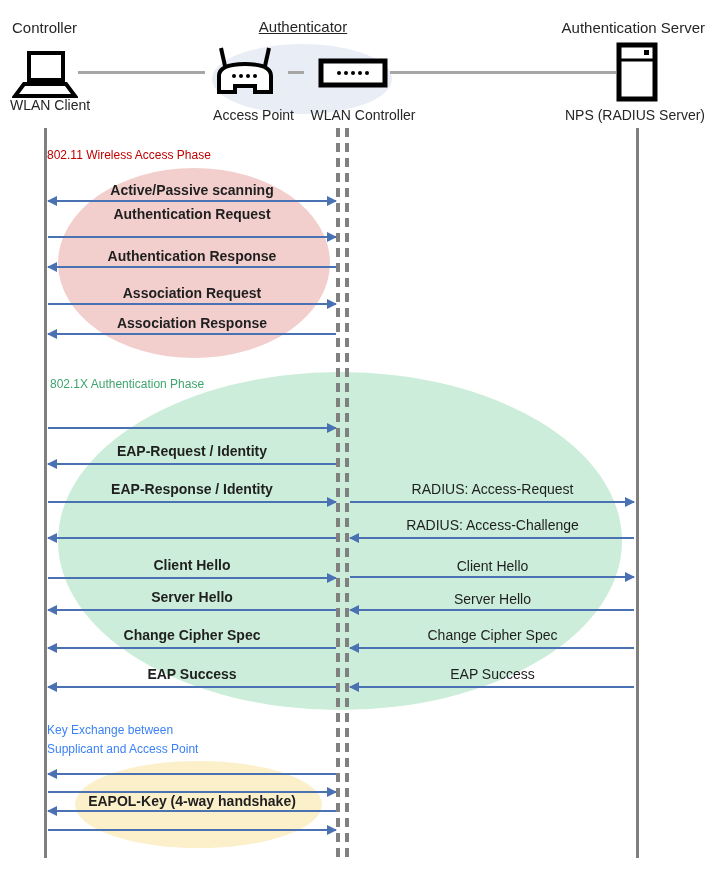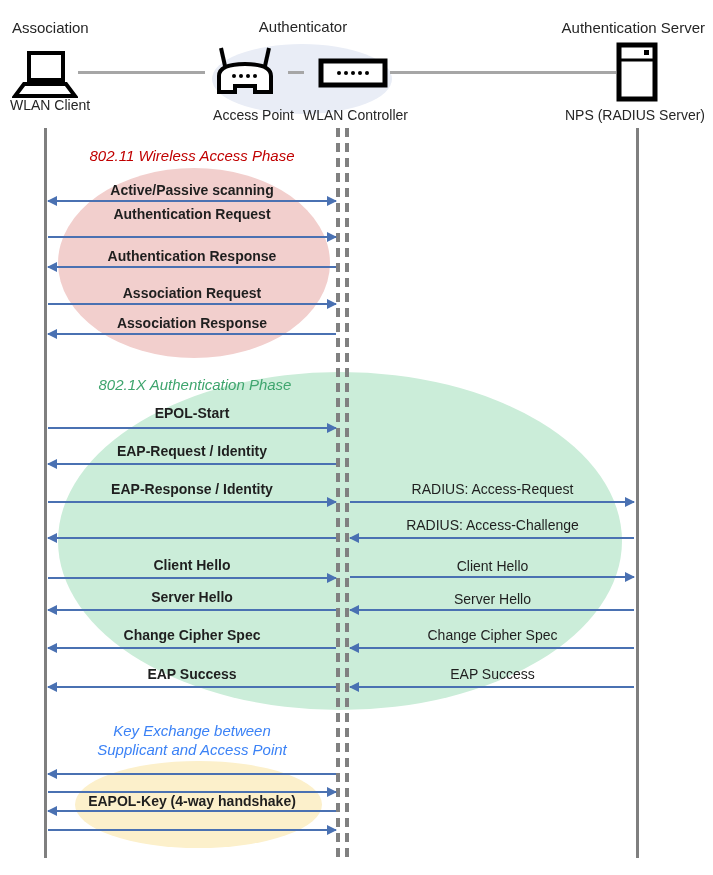--- a/index.html
+++ b/index.html
@@ -15,42 +15,42 @@
   .hdr-ellipse { position:absolute; left:212px; top:44px; width:180px; height:70px;
     background:#E9EDF6; border-radius:50%; }
   
   .lifeline { position:absolute; top:128px; height:730px; z-index:2; }
   .lifeline.solid { width:3px; background:#7F7F7F; }
   .lifeline.dashed { width:4px;
     background:repeating-linear-gradient(to bottom,#808080 0 9px,transparent 9px 15px); }
   
   .phase-ellipse { position:absolute; border-radius:50%; z-index:1; }
   
-  .phase-title { position:absolute; font-size:15px; text-align:center; z-index:4; line-height:19px;font-style:italic; }
+  .phase-title { position:absolute; font-size:12px; z-index:4; line-height:19px; }
   
   .msg-label { position:absolute; font-size:14px; text-align:center; z-index:4; color:#1f1f1f; }
   .msg-label.lcol { left:47px; width:290px;font-weight:bold; }
   .msg-label.rcol { left:351px; width:283px; }
   .arrow { position:absolute; height:2px; background:#4A71B2; z-index:3; }
   .arrow.lcol { left:48px; width:288px; }
   .arrow.rcol { left:350px; width:284px; }
   .arrow .head { position:absolute; width:0; height:0; top:-4px; }
   .arrow .head.hr { right:-1px; border-left:10px solid #4A71B2;
     border-top:5px solid transparent; border-bottom:5px solid transparent; }
   .arrow .head.hl { left:-1px; border-right:10px solid #4A71B2;
     border-top:5px solid transparent; border-bottom:5px solid transparent; }
   svg { display:block; }
 </style>
 </head>
 <body>
 
 <div id="canvas">
 
-  <div class="role-label" style="left:12px; top:19px;">Association</div>
-  <div class="role-label" style="left:233px; top:18px; width:140px; text-align:center;">Authenticator</div>
+  <div class="role-label" style="left:12px; top:19px;">Controller</div>
+  <div class="role-label" style="left:233px; top:18px; width:140px; text-align:center;text-decoration:underline;">Authenticator</div>
   <div class="role-label" style="right:8px; top:19px; text-align:right;margin-left:11px;">Authentication Server</div>
 
   <div class="hdr-ellipse"></div>
 
   <div class="connector" style="left:78px; width:127px;"></div>
   <div class="connector" style="left:288px; width:16px;"></div>
   <div class="connector" style="left:390px; width:226px;"></div>
 
   <div class="abs" style="left:12px; top:50px;">
     <svg width="66" height="50" viewBox="0 0 66 50">
@@ -82,21 +82,21 @@
   <div class="abs" style="left:616px; top:42px;">
     <svg width="42" height="60" viewBox="0 0 42 60">
       <rect x="3" y="3" width="36" height="54" fill="#fff" stroke="#000" stroke-width="5"></rect>
       <line x1="3" y1="18" x2="39" y2="18" stroke="#000" stroke-width="3"></line>
       <rect x="28" y="8" width="5" height="5" fill="#000"></rect>
     </svg>
   </div>
 
   <div class="device-label" style="left:10px; top:97px;">WLAN Client</div>
   <div class="device-label" style="left:194px; top:107px; width:100px; text-align:right;">Access Point</div>
-  <div class="device-label" style="left:303px; top:107px; width:120px; ">WLAN Controller</div>
+  <div class="device-label" style="left:303px; top:107px; width:120px; text-align:center;">WLAN Controller</div>
   <div class="device-label" style="right:8px; top:107px; text-align:right;">NPS (RADIUS Server)</div>
 
   <div class="phase-ellipse" style="left:58px; top:168px; width:272px; height:190px; background:#F2CFCD;"></div>
   <div class="phase-ellipse" style="left:58px; top:372px; width:564px; height:338px; background:#CBEDD9;"></div>
   <div class="phase-ellipse" style="left:75px; top:761px; width:247px; height:87px; background:#FCF0CB;"></div>
 
   <div class="lifeline solid" style="left:44px;"></div>
   <div class="lifeline dashed" style="left:336px;"></div>
   <div class="lifeline dashed" style="left:345px;"></div>
   <div class="lifeline solid" style="left:636px;"></div>
@@ -127,21 +127,20 @@
   <div class="msg-label lcol" style="top:285px;">Association Request</div>
   <div class="arrow lcol" style="top:303px;">
       <span class="head hr"></span>
     </div>
 
   <div class="msg-label lcol" style="top:315px;">Association Response</div>
   <div class="arrow lcol" style="top:333px;">
       <span class="head hl"></span>
     </div>
 
-  <div class="msg-label lcol" style="top:405px;">EPOL-Start</div>
   <div class="arrow lcol" style="top:427px;">
       <span class="head hr"></span>
     </div>
 
   <div class="msg-label lcol" style="top:443px;">EAP-Request / Identity</div>
   <div class="arrow lcol" style="top:463px;">
       <span class="head hl"></span>
     </div>
 
   <div class="msg-label lcol" style="top:481px;">EAP-Response / Identity</div>

